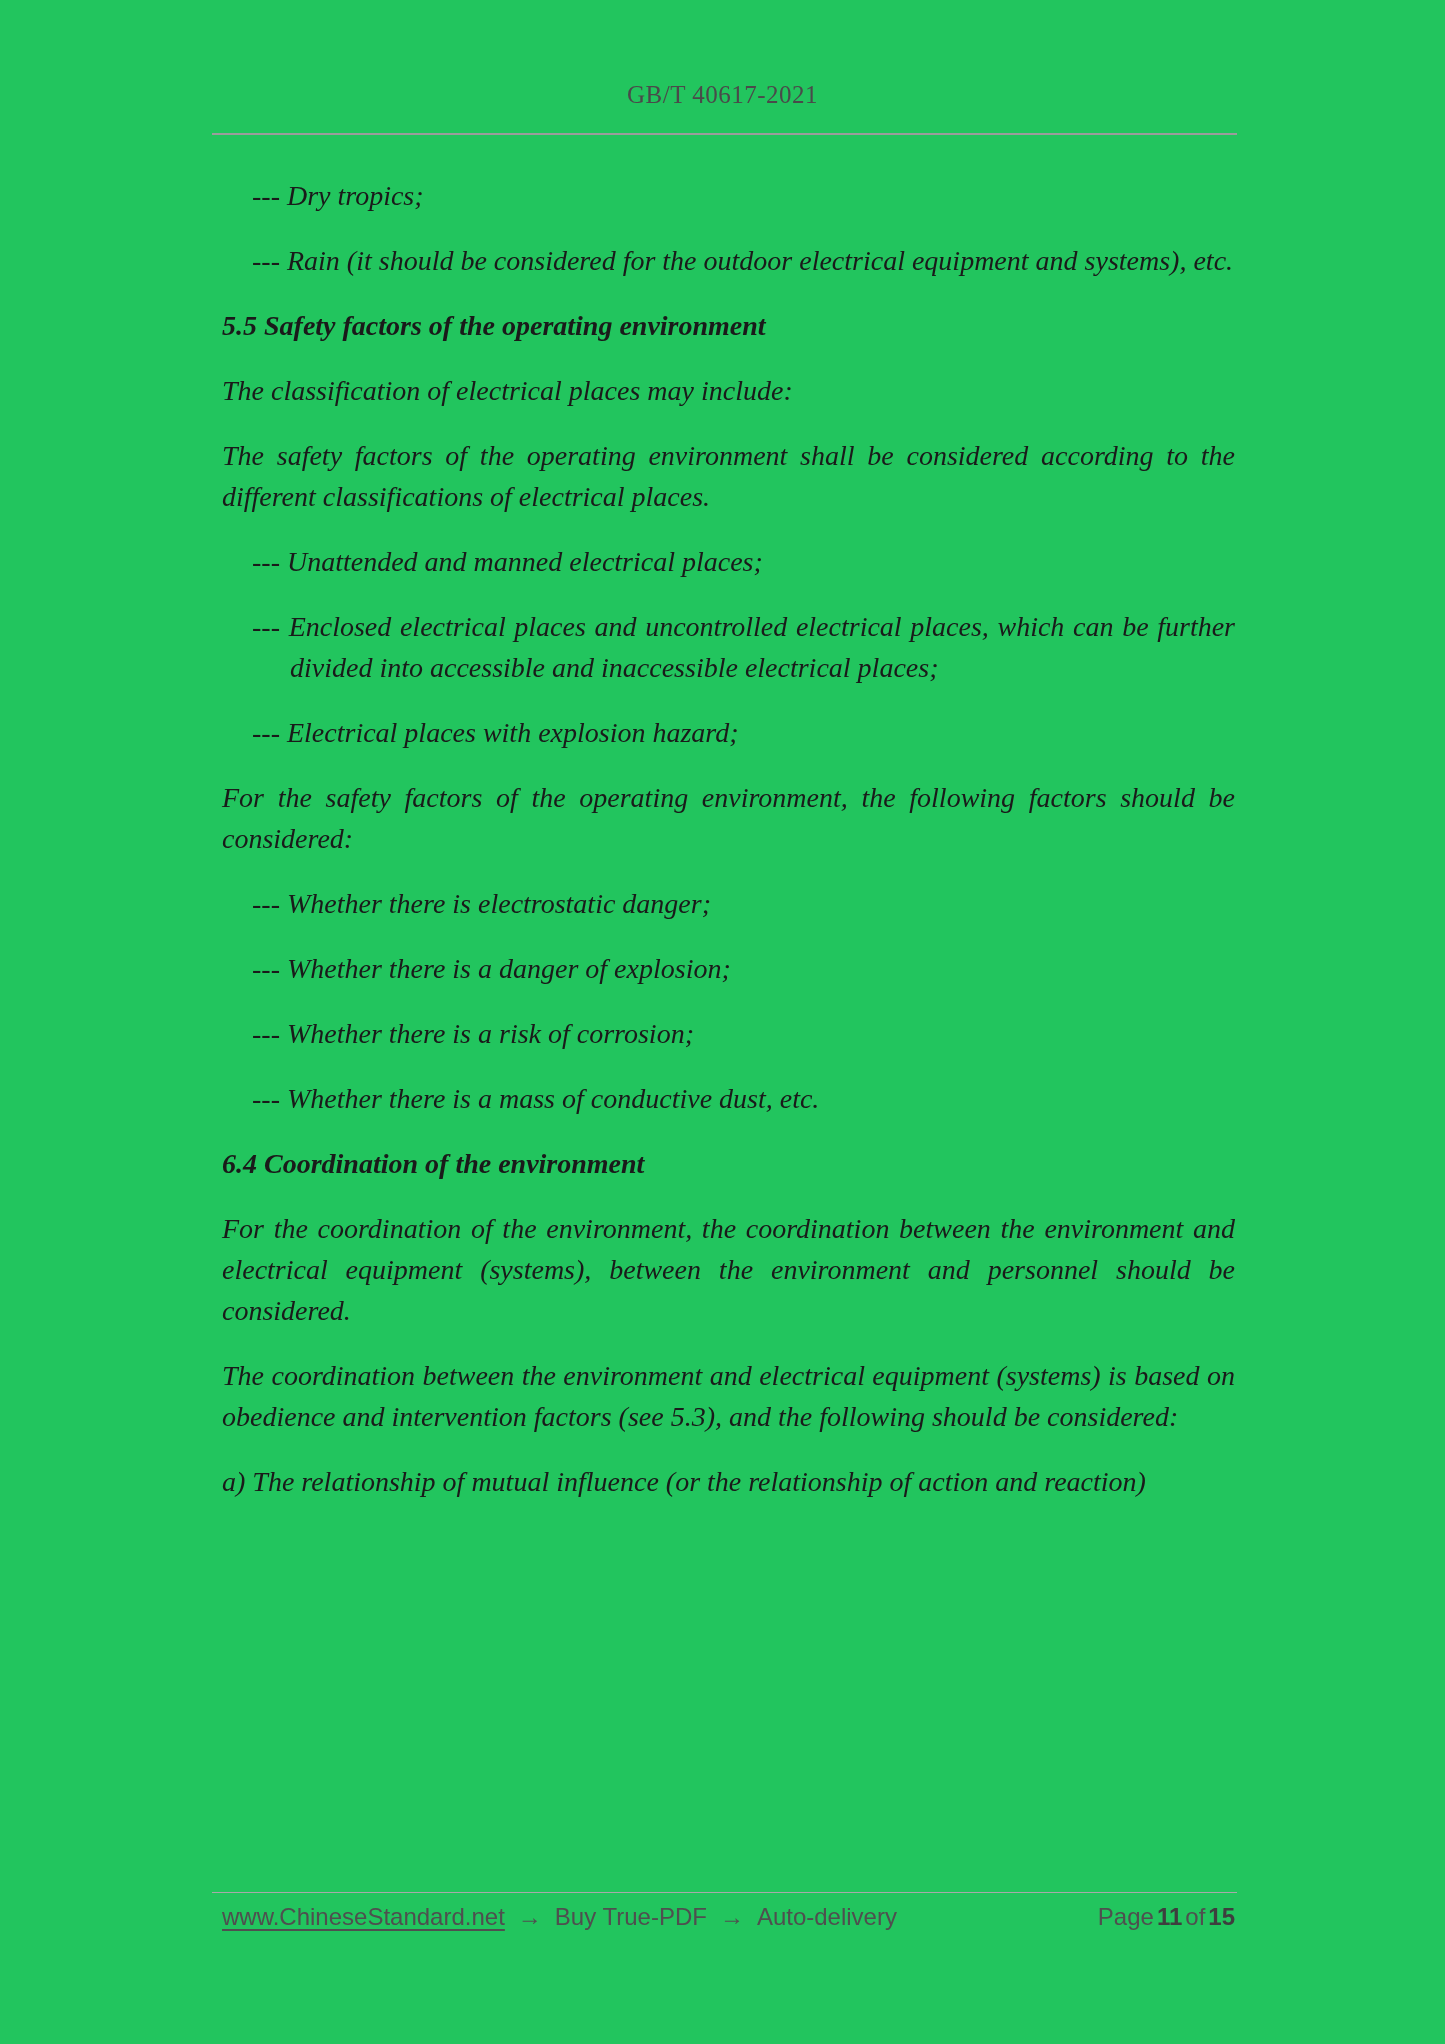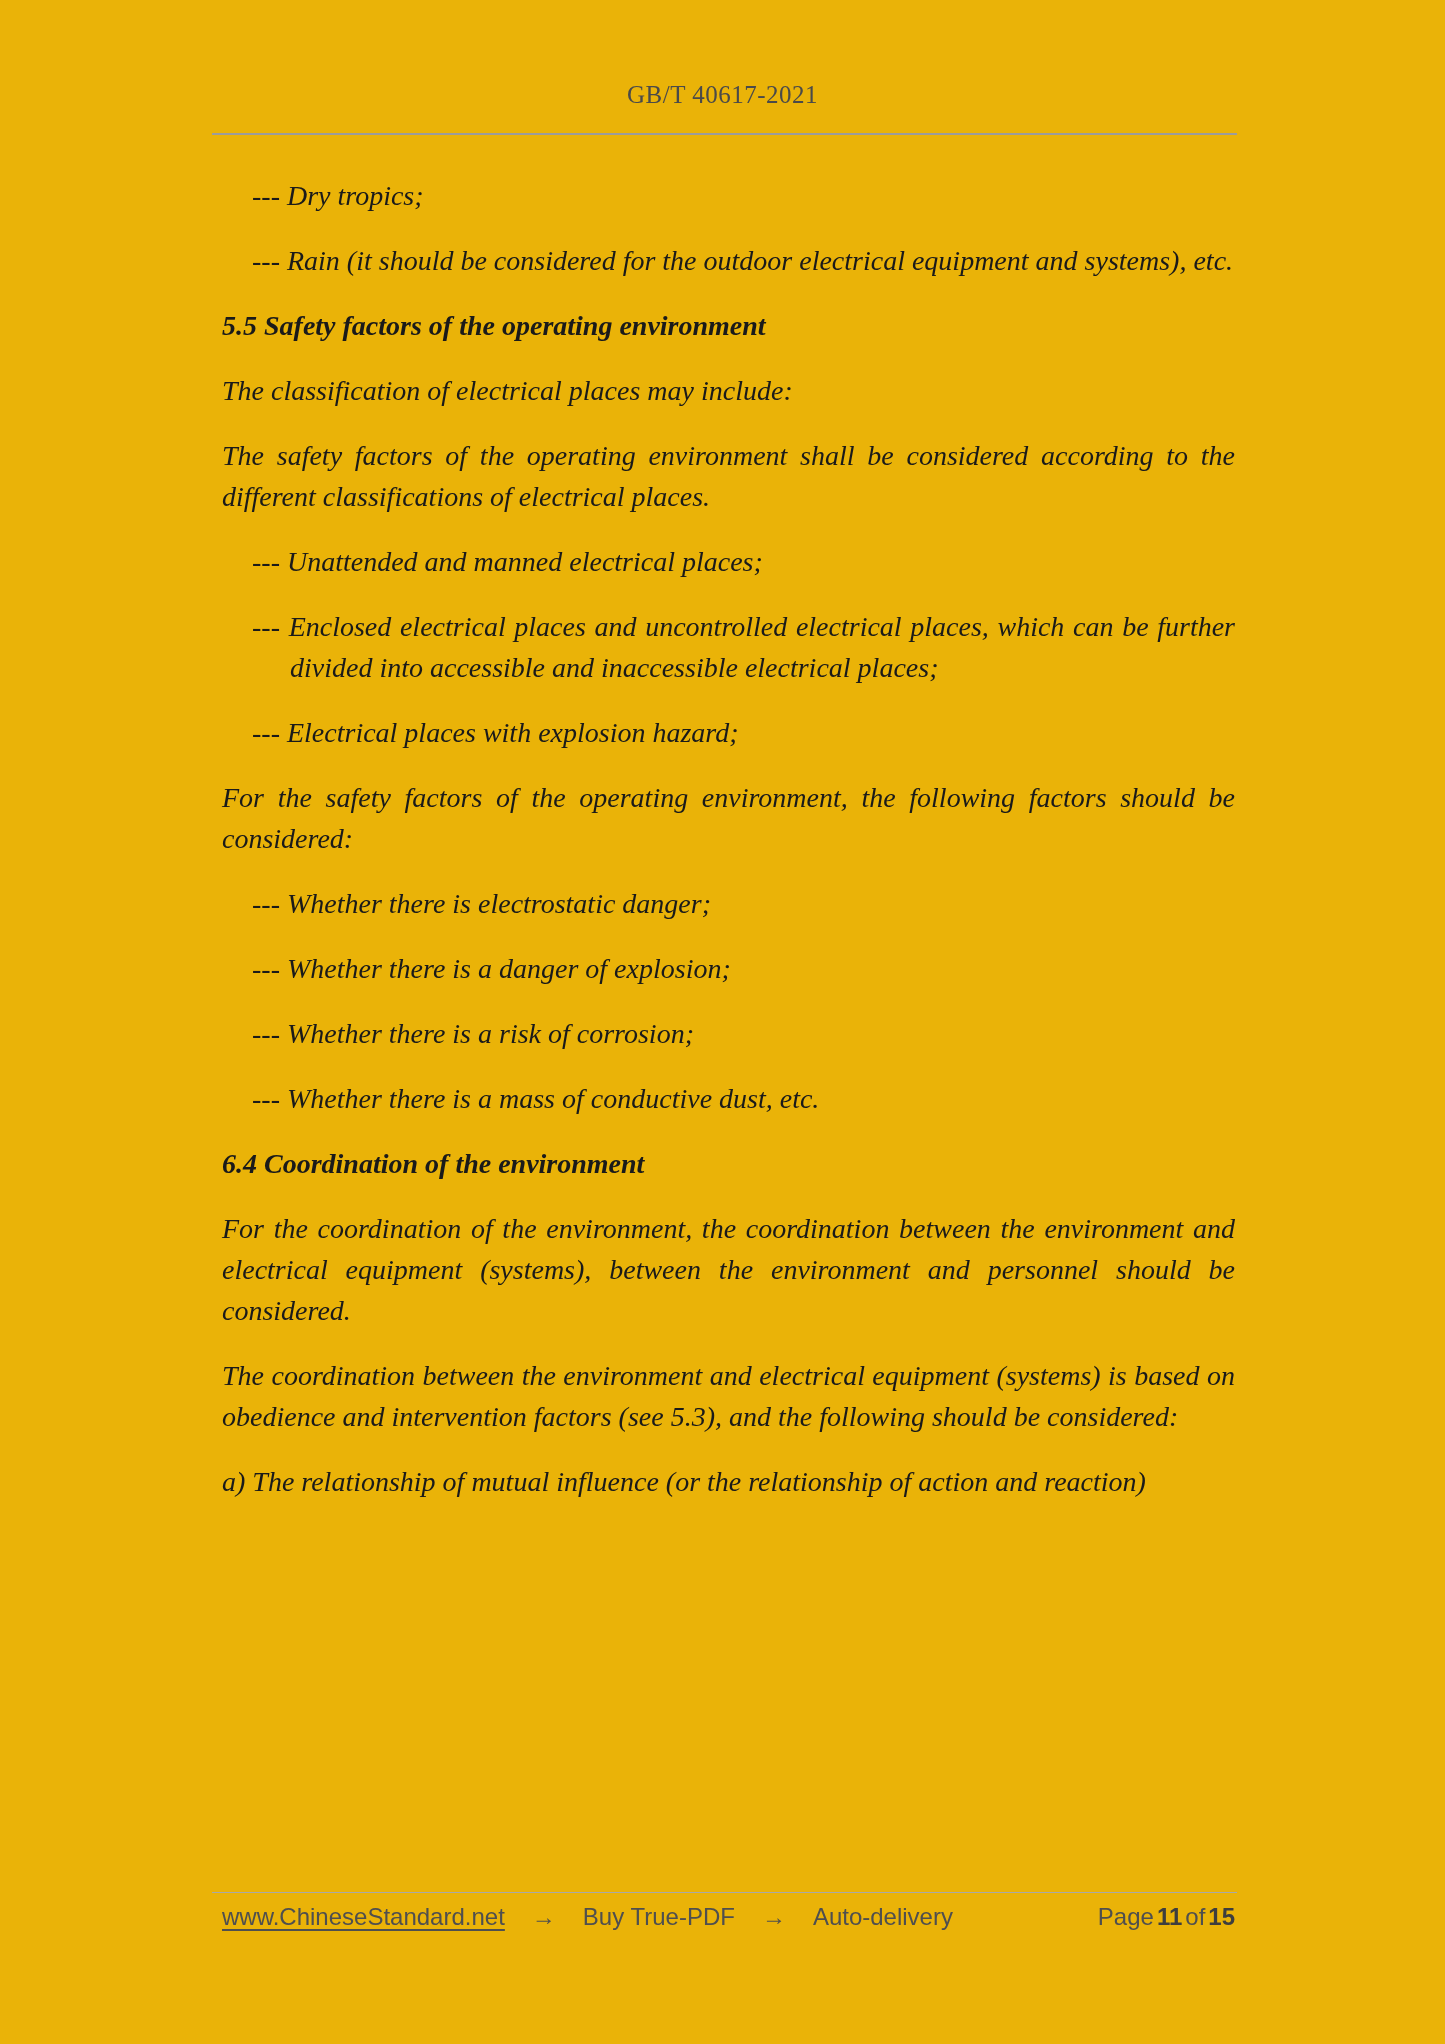--- a/index.html
+++ b/index.html
@@ -1,21 +1,21 @@
 <!DOCTYPE html>
 <html><head>
 <meta charset="utf-8">
 <style>
   * { margin: 0; padding: 0; box-sizing: border-box; }
   html, body { background: #e8e8e8; }
   .page {
     position: relative;
     width: 1445px;
     height: 2044px;
-    background: #eab308;
+    background: #22c55e;
     font-family: "Liberation Serif", serif;
     color: #1a1a1a;
     overflow: hidden;
     margin: 0 auto;
   }
   .doc-header {
     padding-top: 80px;
     text-align: center;
     font-size: 25px;
     line-height: 29px;
@@ -65,21 +65,21 @@
     left: 222px;
     right: 210px;
     display: flex;
     justify-content: space-between;
     align-items: baseline;
     font-family: "Liberation Sans", sans-serif;
     font-size: 24px;
     line-height: 30px;
     color: #4f4f4f;
   }
-  .footer-left { display: flex; align-items: baseline; gap: 27px; }
+  .footer-left { display: flex; align-items: baseline; gap: 13px; }
   .footer-right { display: flex; align-items: baseline; gap: 3px; }
   .footer-link {
     color: #4f4f4f;
     text-decoration: underline;
     text-underline-offset: 4px;
     cursor: pointer;
   }
   .arrow { color: #4f4f4f; }
   .pg-num { font-weight: 700; color: #3e3e3e; }
 </style>

